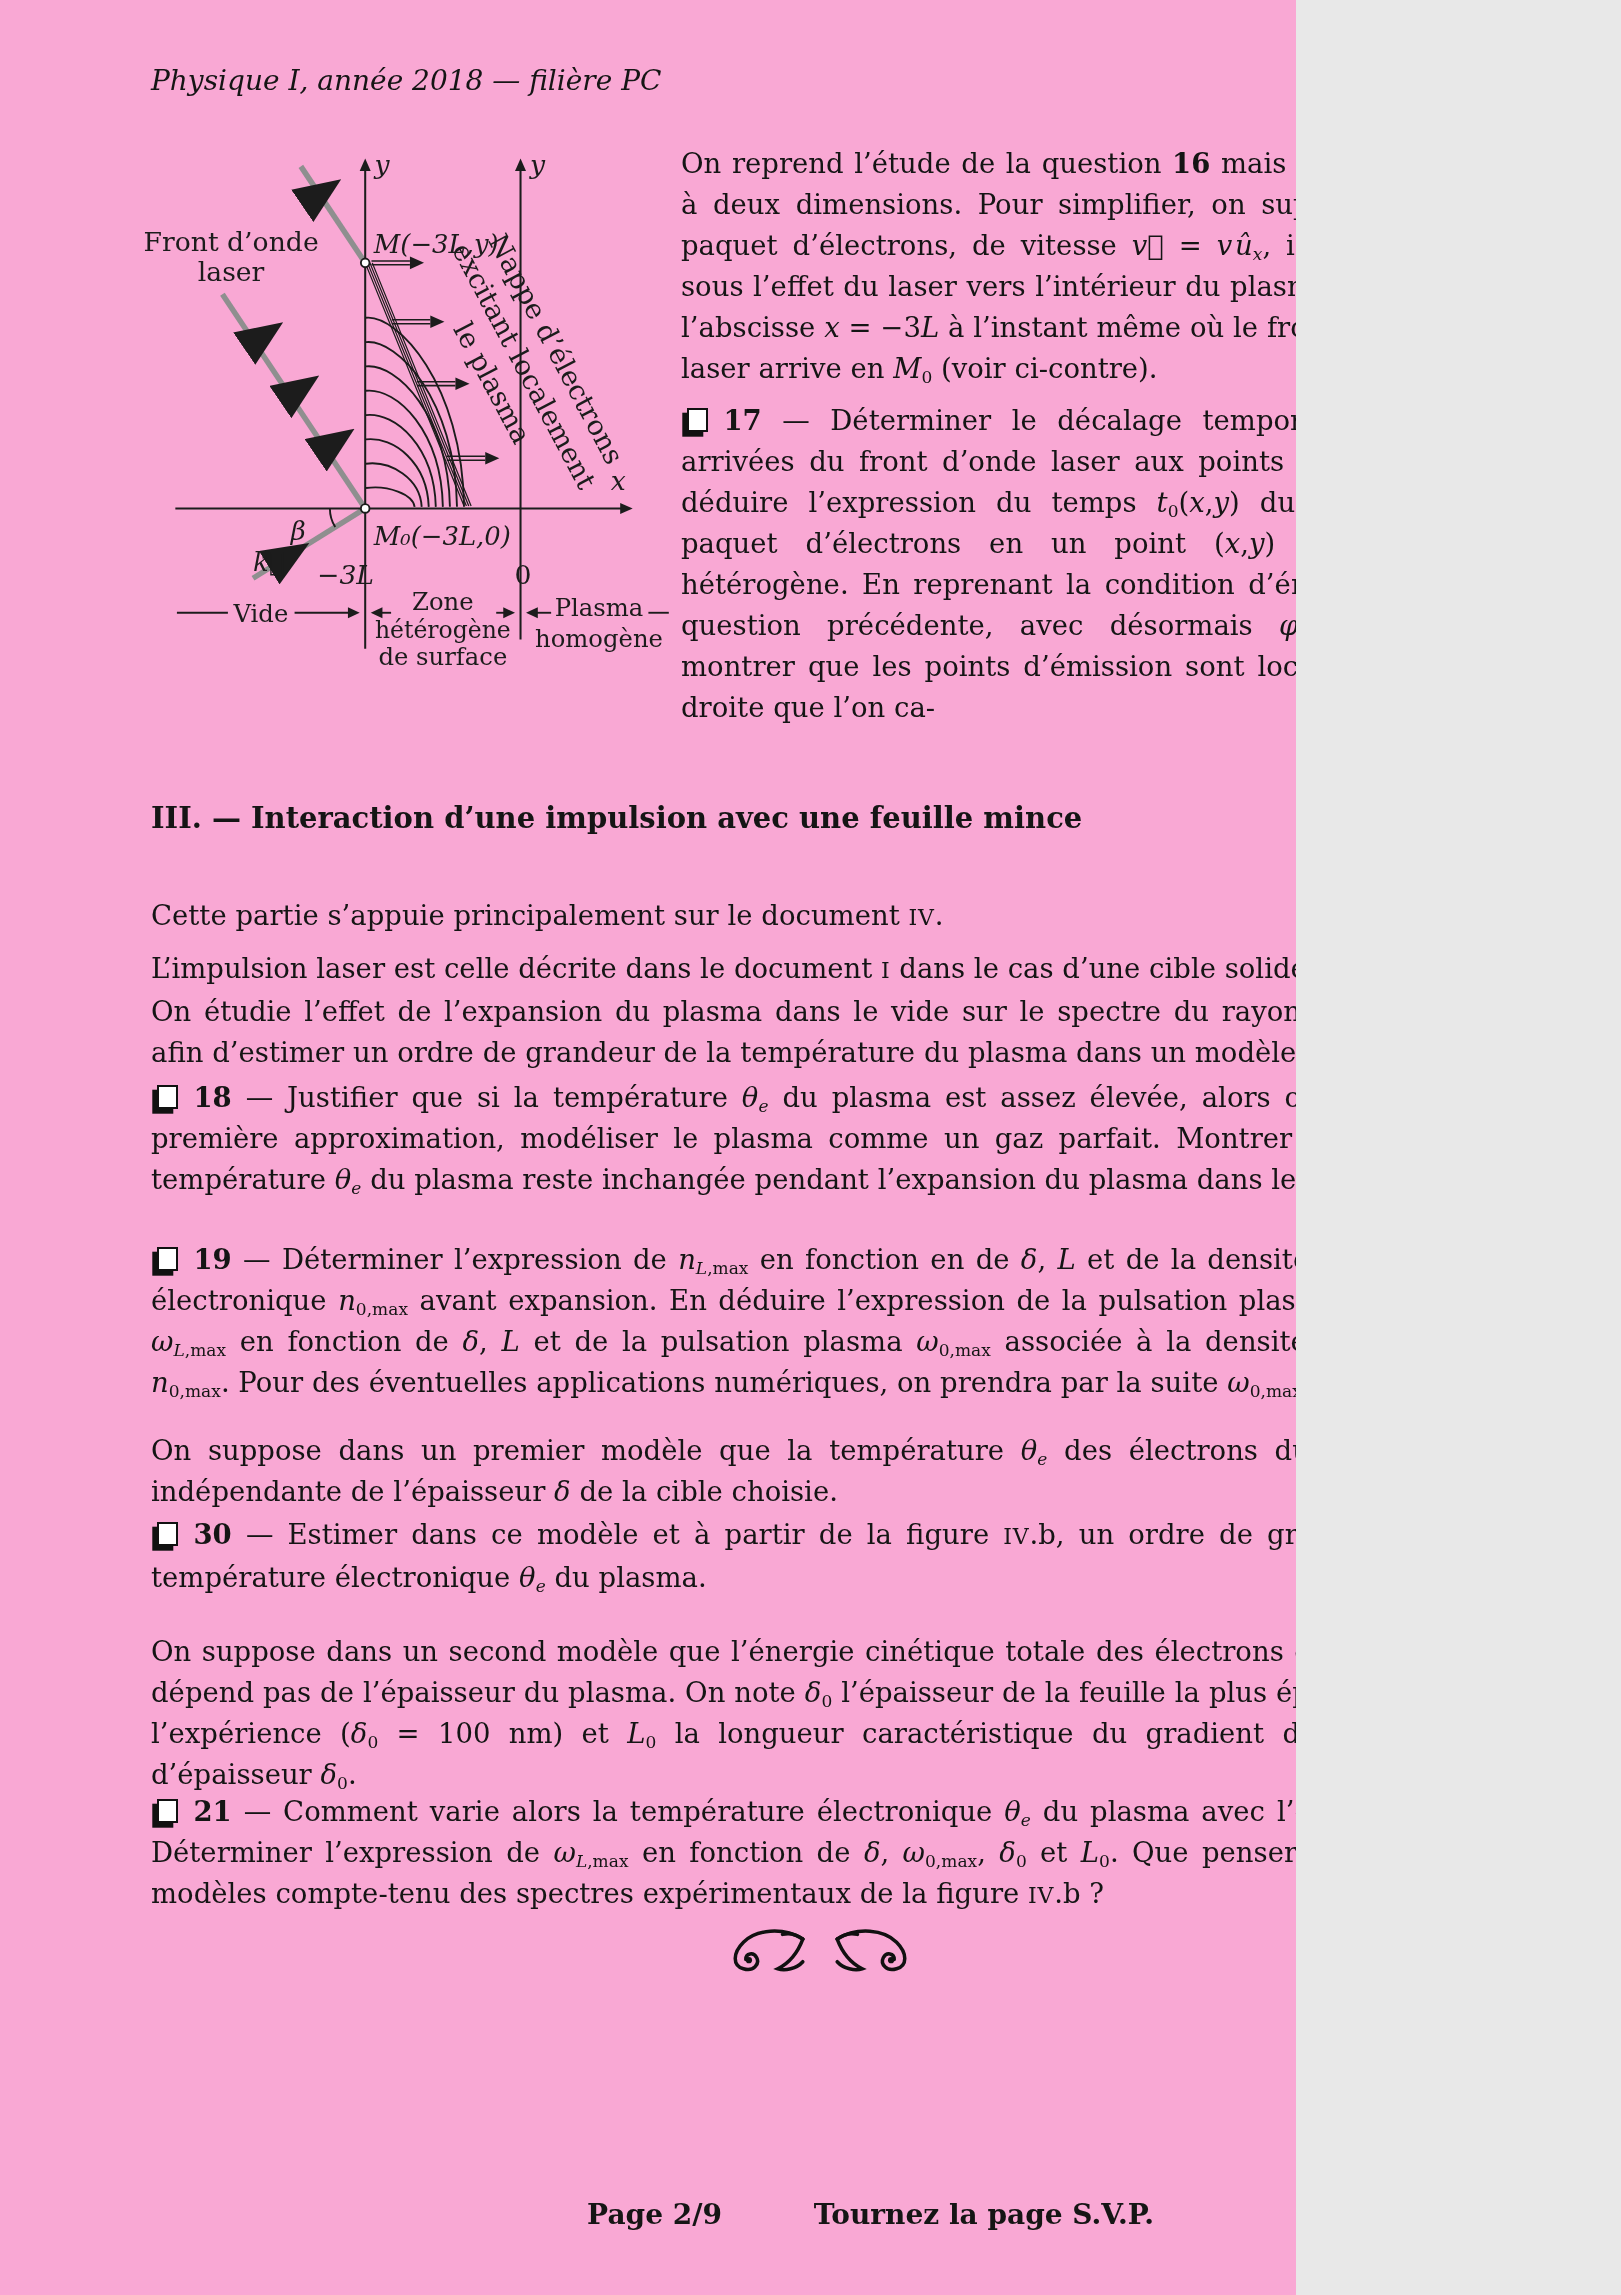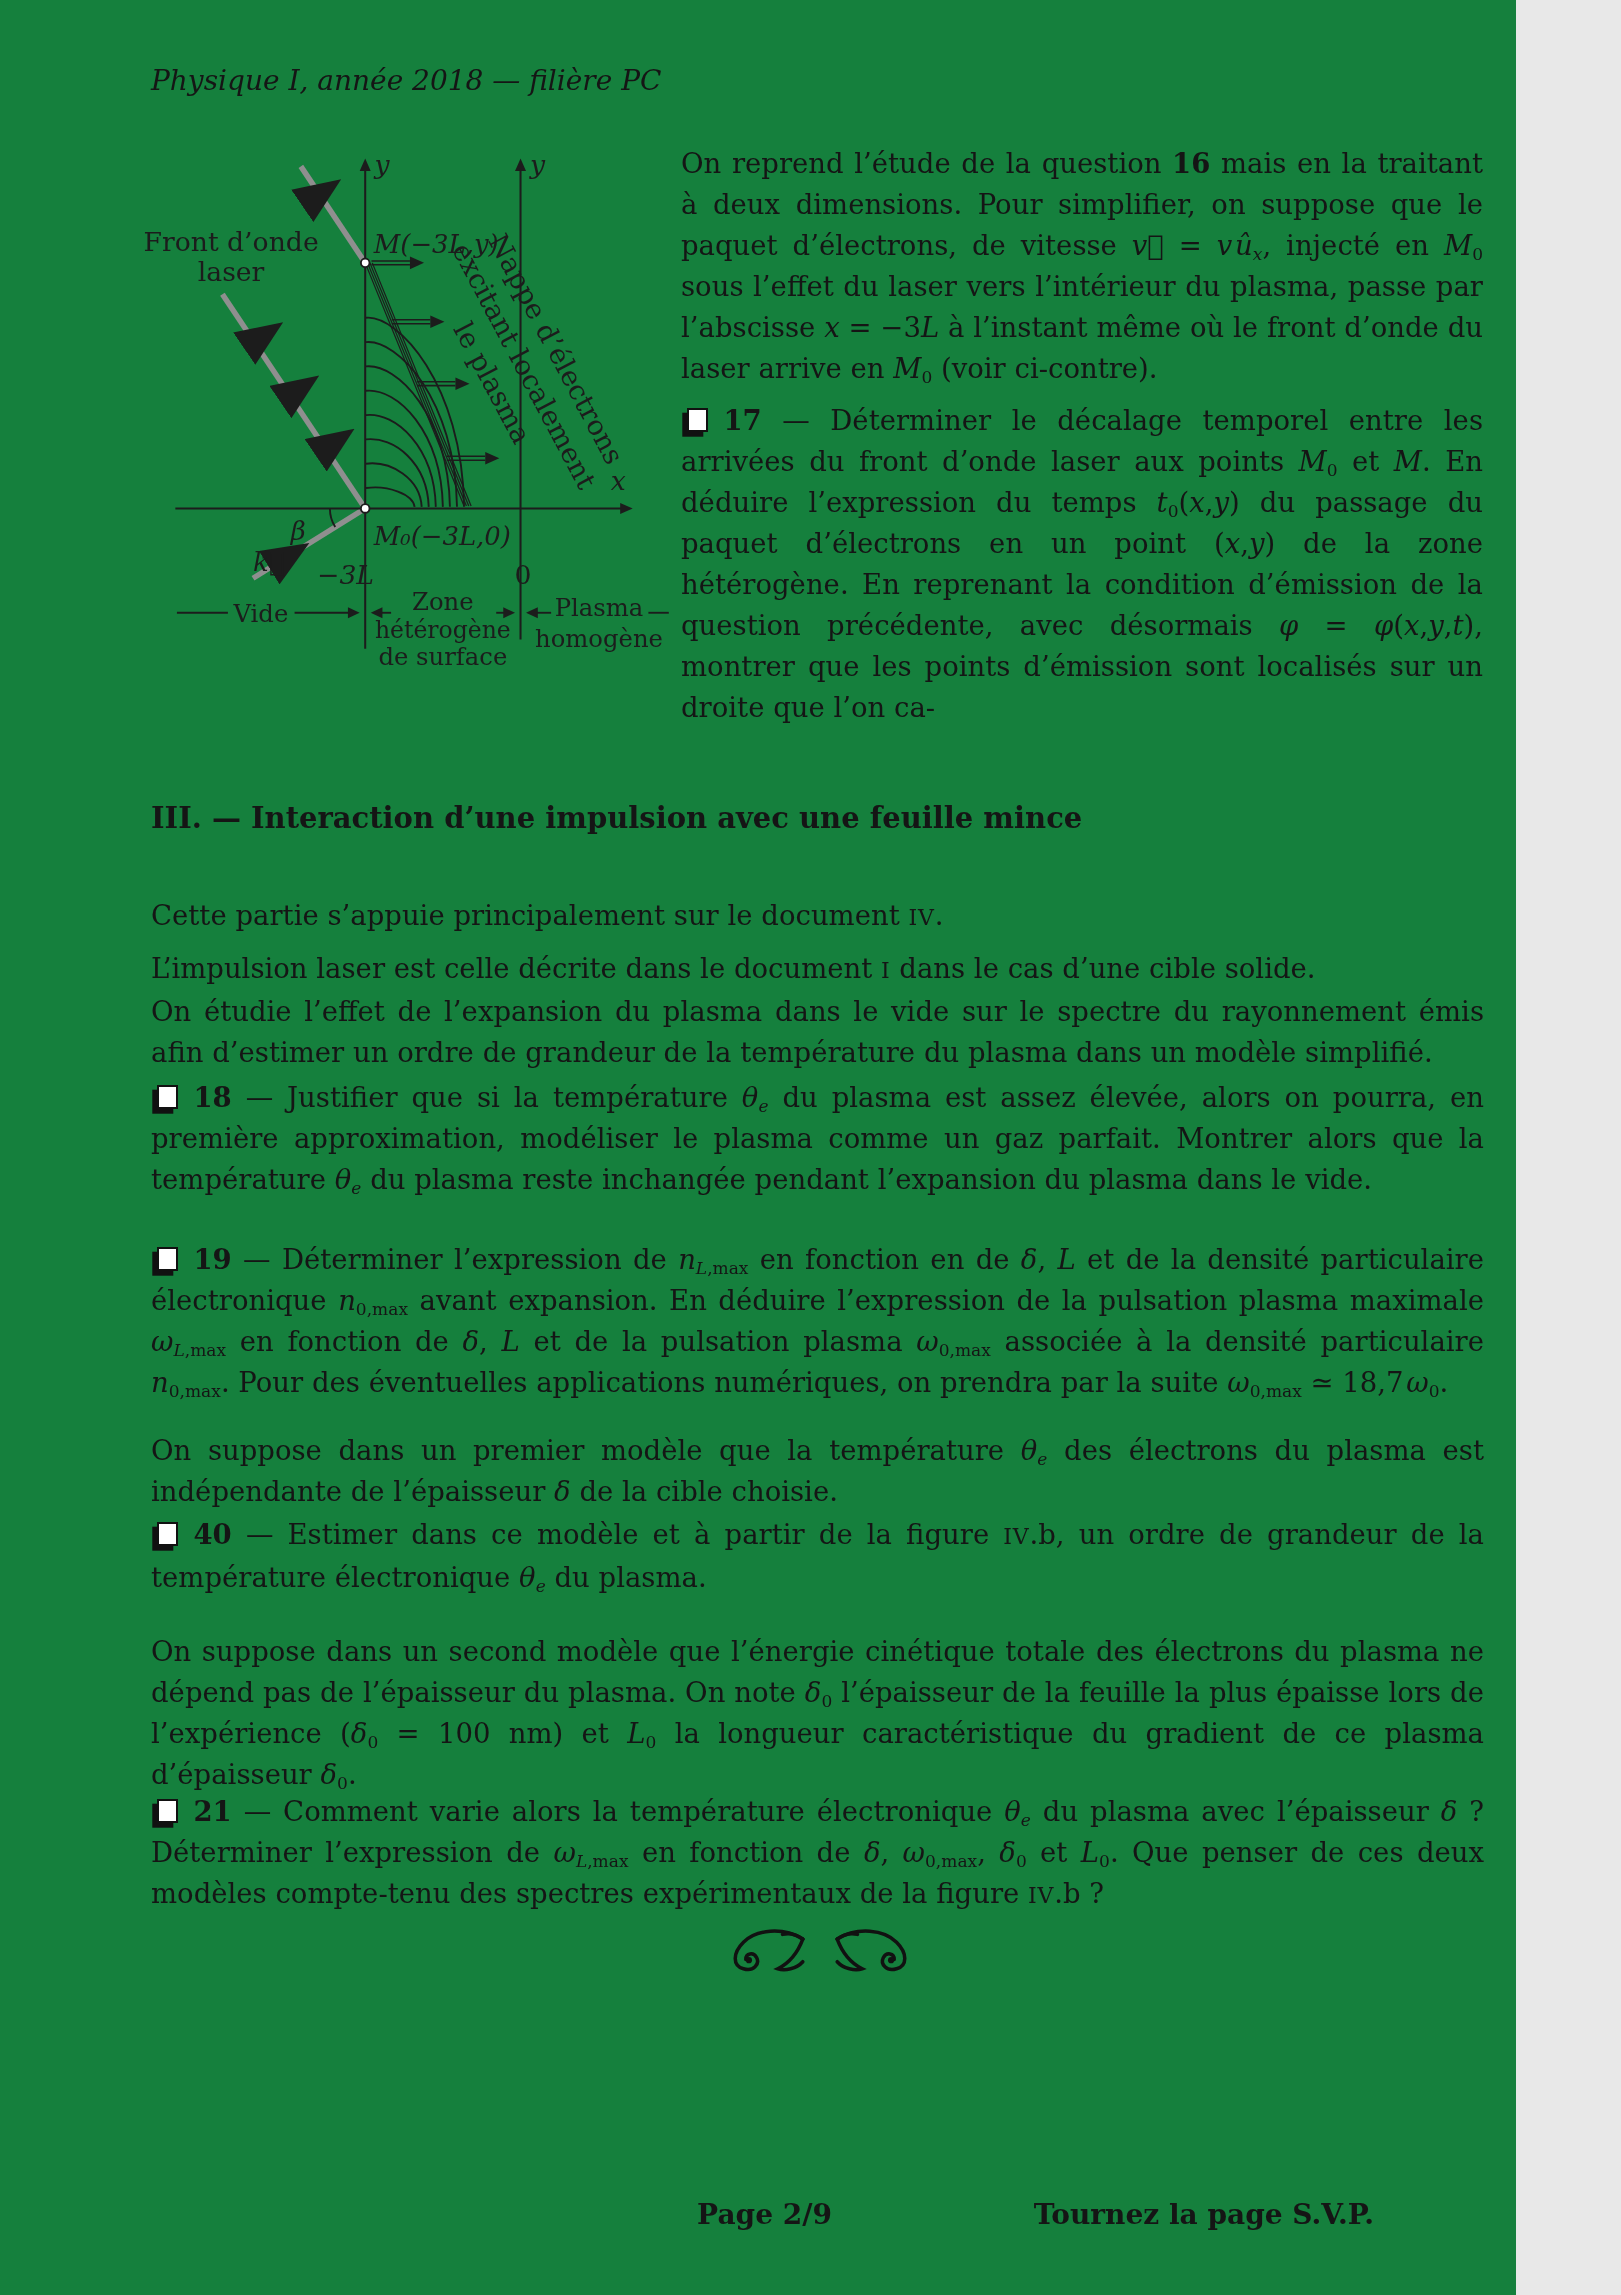--- a/index.html
+++ b/index.html
@@ -1,17 +1,17 @@
 <!DOCTYPE html>
 <html lang="fr" style="font-size:12.6px"><head>
 <meta charset="utf-8">
 <style>
   html,body{margin:0;padding:0;background:#e8e8e8;}
   .page{
-    position:relative; width:1516px; height:2295px; background:#15803d;
+    position:relative; width:1296px; height:2295px; background:#f9a8d4;
     font-family:"DejaVu Serif", serif; color:#151515; overflow:hidden;
   }
   .blk{position:absolute; left:151px; width:1333px; font-size:27.5px; line-height:41px; text-align:justify;}
   .header{font-style:italic; text-align:left; font-size:28px;}
   .rightcol{left:681px; width:802px;}
   .rightcol .para{margin:0 0 11px 0;}
   .heading{font-weight:bold; font-size:29px; line-height:1.15; text-align:left;}
   .qbox{
     display:inline-block; width:16.5px; height:19.6px; border:2.4px solid #111;
     box-shadow:-4.7px 4.7px 0 0 #111; background:#fff; margin:0 15.7px 0 6.3px; vertical-align:-1.6px;
@@ -163,21 +163,21 @@
   <div class="blk" style="top:948px">L’impulsion laser est celle décrite dans le document <span class="sc">I</span> dans le cas d’une cible solide.<br>On étudie l’effet de l’expansion du plasma dans le vide sur le spectre du rayonnement émis afin d’estimer un ordre de grandeur de la température du plasma dans un modèle simplifié.</div>
 
   <div class="blk" style="top:895px">Cette partie s’appuie principalement sur le document <span class="sc">IV</span>.</div>
 
   <div class="blk" style="top:1077px"><span class="qbox"></span><b>18</b> — Justifier que si la température <i>θ<sub>e</sub></i> du plasma est assez élevée, alors on pourra, en première approximation, modéliser le plasma comme un gaz parfait. Montrer alors que la température <i>θ<sub>e</sub></i> du plasma reste inchangée pendant l’expansion du plasma dans le vide.</div>
 
   <div class="blk" style="top:1239px"><span class="qbox"></span><b>19</b> — Déterminer l’expression de <i>n</i><sub><i>L</i>,max</sub> en fonction en de <i>δ</i>, <i>L</i> et de la densité particulaire électronique <i>n</i><sub>0,max</sub> avant expansion. En déduire l’expression de la pulsation plasma maximale <i>ω</i><sub><i>L</i>,max</sub> en fonction de <i>δ</i>, <i>L</i> et de la pulsation plasma <i>ω</i><sub>0,max</sub> associée à la densité particulaire <i>n</i><sub>0,max</sub>. Pour des éventuelles applications numériques, on prendra par la suite <i>ω</i><sub>0,max</sub> ≃ 18,7 <i>ω</i><sub>0</sub>.</div>
 
   <div class="blk" style="top:1430px">On suppose dans un premier modèle que la température <i>θ<sub>e</sub></i> des électrons du plasma est indépendante de l’épaisseur <i>δ</i> de la cible choisie.</div>
 
-  <div class="blk" style="top:1514px"><span class="qbox"></span><b>40</b> — Estimer dans ce modèle et à partir de la figure <span class="sc">IV</span>.b, un ordre de grandeur de la température électronique <i>θ<sub>e</sub></i> du plasma.</div>
+  <div class="blk" style="top:1514px"><span class="qbox"></span><b>30</b> — Estimer dans ce modèle et à partir de la figure <span class="sc">IV</span>.b, un ordre de grandeur de la température électronique <i>θ<sub>e</sub></i> du plasma.</div>
 
   <div class="blk" style="top:1631px">On suppose dans un second modèle que l’énergie cinétique totale des électrons du plasma ne dépend pas de l’épaisseur du plasma. On note <i>δ</i><sub>0</sub> l’épaisseur de la feuille la plus épaisse lors de l’expérience (<i>δ</i><sub>0</sub> = 100 nm) et <i>L</i><sub>0</sub> la longueur caractéristique du gradient de ce plasma d’épaisseur <i>δ</i><sub>0</sub>.</div>
 
   <div class="blk" style="top:1791px"><span class="qbox"></span><b>21</b> — Comment varie alors la température électronique <i>θ<sub>e</sub></i> du plasma avec l’épaisseur <i>δ</i> ? Déterminer l’expression de <i>ω</i><sub><i>L</i>,max</sub> en fonction de <i>δ</i>, <i>ω</i><sub>0,max</sub>, <i>δ</i><sub>0</sub> et <i>L</i><sub>0</sub>. Que penser de ces deux modèles compte-tenu des spectres expérimentaux de la figure <span class="sc">IV</span>.b ?</div>
 
   <svg class="ornament" width="220" height="50" viewBox="0 0 280 64">
     <g fill="none" stroke="#111" stroke-width="4.5" stroke-linecap="round">
       <path d="M118,18 C92,2 58,6 42,22 C28,36 28,52 42,56 C55,60 63,50 59,42 C55,34 45,36 45,44"></path>
       <path d="M118,18 C112,34 102,48 86,56 C95,59 110,56 118,47"></path>
       <path d="M118,18 C110,12 100,10 92,12"></path>

